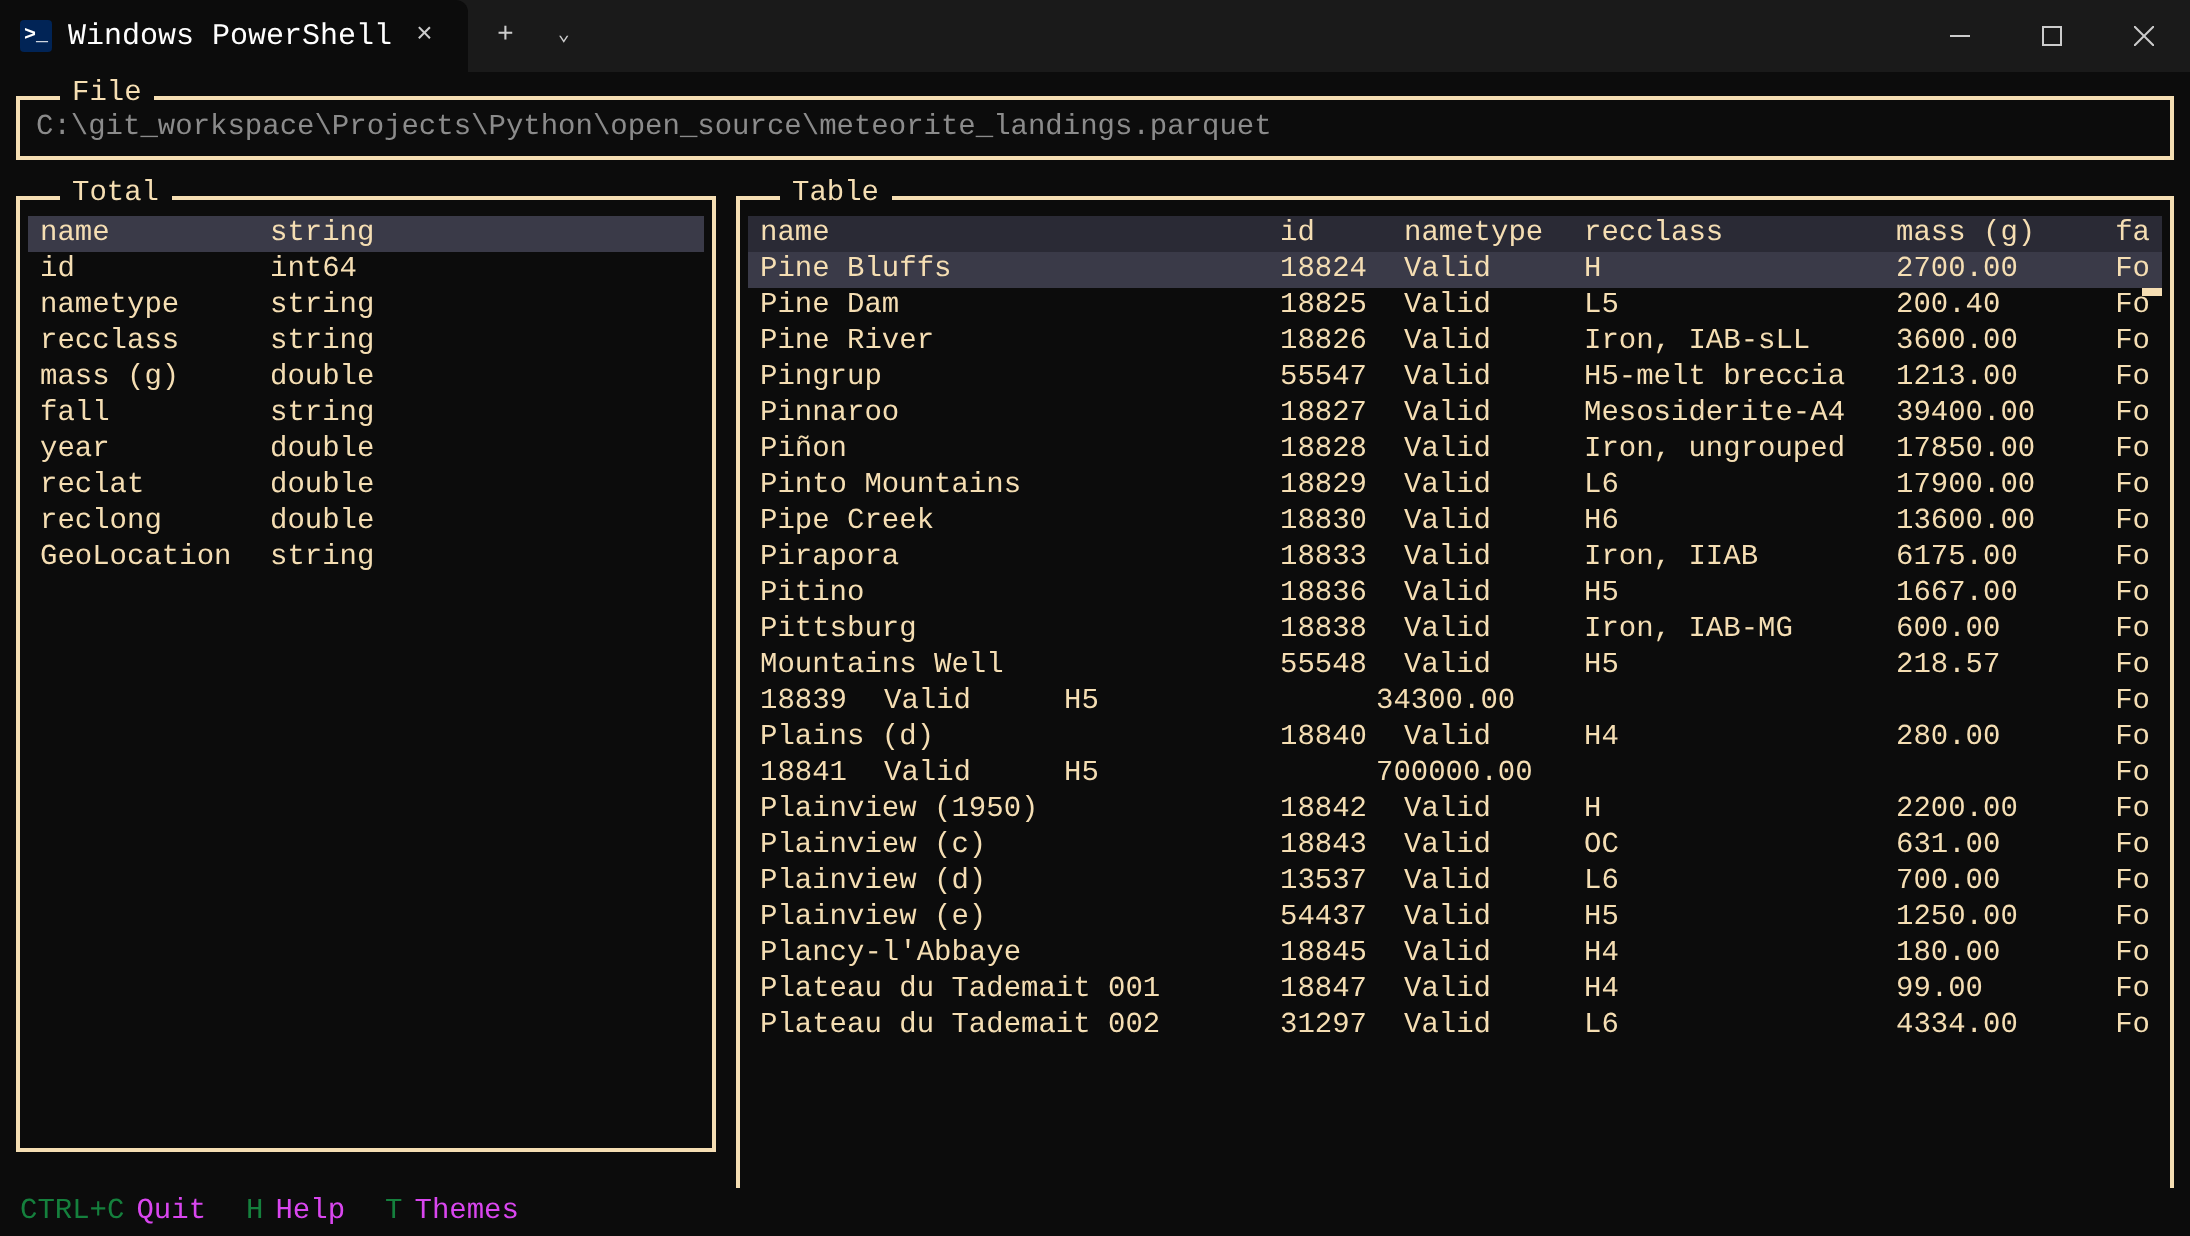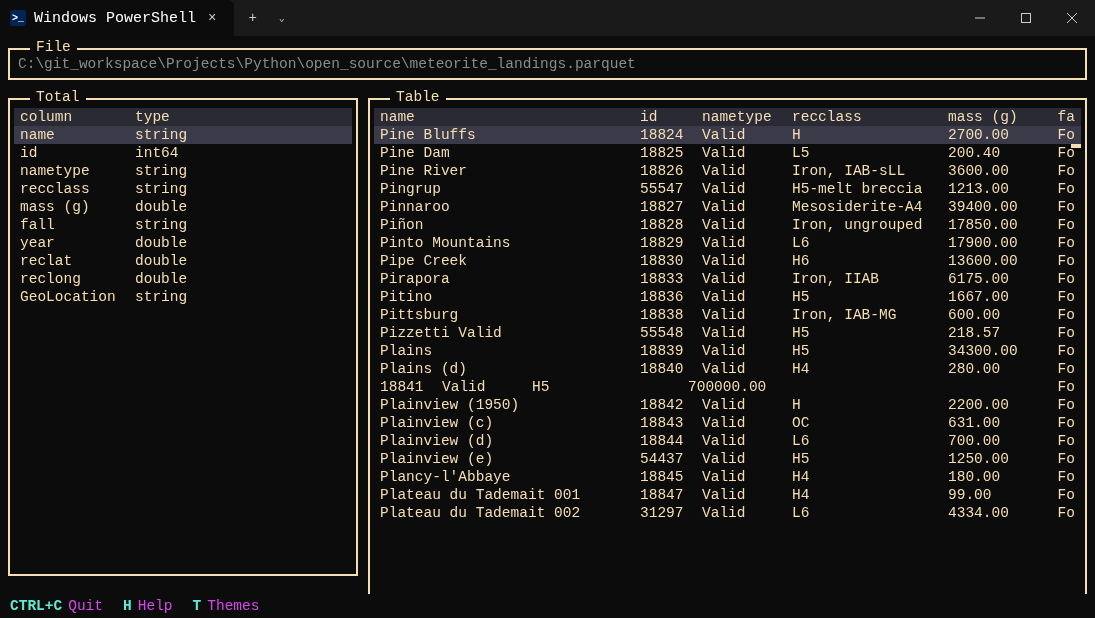--- a/index.html
+++ b/index.html
@@ -139,21 +139,21 @@
   left: 0;
   right: 0;
   height: 24px;
   background: #0c0c0c;
   padding: 2px 10px;
   display: flex;
   align-items: center;
   gap: 6px;
   color: #f5deb3;
 }
-.key { font-weight: bold; color: #5eead4; }
+.key { font-weight: normal; color: #15803d; }
 .action { color: #d946ef; margin-right: 14px; }
 </style>
 </head>
 <body>
 
 <div class="titlebar">
   <div class="tab">
     <div class="ps-icon">&gt;_</div>
     <span class="tab-title">Windows PowerShell</span>
     <span class="tab-close">×</span>
@@ -182,24 +182,20 @@
 
 <div class="content">
   <div class="panel file-panel">
     <span class="panel-label">File</span>
     <span class="file-path">C:\git_workspace\Projects\Python\open_source\meteorite_landings.parquet</span>
   </div>
 
   <div class="main-row">
     <div class="panel schema-panel">
       <span class="panel-label">Total</span>
-      <div class="schema-header">
-        <span class="sc-col1">column</span>
-        <span class="sc-col2">type</span>
-      </div>
       <div id="schema-body">
           <div class="schema-row row-selected">
             <span class="sc-col1">name</span>
             <span class="sc-col2">string</span>
           </div>
           <div class="schema-row">
             <span class="sc-col1">id</span>
             <span class="sc-col2">int64</span>
           </div>
           <div class="schema-row">
@@ -332,29 +328,28 @@
             </div>
             <div class="table-row">
               <span class="tc-name">Pittsburg</span>
               <span class="tc-id">18838</span>
               <span class="tc-nt">Valid</span>
               <span class="tc-rc">Iron, IAB-MG</span>
               <span class="tc-mass">600.00</span>
               <span class="tc-fa">Fo</span>
             </div>
             <div class="table-row">
-              <span class="tc-name">Pizzetti Valid</span>
+              <span class="tc-name">Mountains Well</span>
               <span class="tc-id">55548</span>
               <span class="tc-nt">Valid</span>
               <span class="tc-rc">H5</span>
               <span class="tc-mass">218.57</span>
               <span class="tc-fa">Fo</span>
             </div>
             <div class="table-row">
-              <span class="tc-name">Plains</span>
               <span class="tc-id">18839</span>
               <span class="tc-nt">Valid</span>
               <span class="tc-rc">H5</span>
               <span class="tc-mass">34300.00</span>
               <span class="tc-fa">Fo</span>
             </div>
             <div class="table-row">
               <span class="tc-name">Plains (d)</span>
               <span class="tc-id">18840</span>
               <span class="tc-nt">Valid</span>
@@ -380,21 +375,21 @@
             <div class="table-row">
               <span class="tc-name">Plainview (c)</span>
               <span class="tc-id">18843</span>
               <span class="tc-nt">Valid</span>
               <span class="tc-rc">OC</span>
               <span class="tc-mass">631.00</span>
               <span class="tc-fa">Fo</span>
             </div>
             <div class="table-row">
               <span class="tc-name">Plainview (d)</span>
-              <span class="tc-id">18844</span>
+              <span class="tc-id">13537</span>
               <span class="tc-nt">Valid</span>
               <span class="tc-rc">L6</span>
               <span class="tc-mass">700.00</span>
               <span class="tc-fa">Fo</span>
             </div>
             <div class="table-row">
               <span class="tc-name">Plainview (e)</span>
               <span class="tc-id">54437</span>
               <span class="tc-nt">Valid</span>
               <span class="tc-rc">H5</span>

